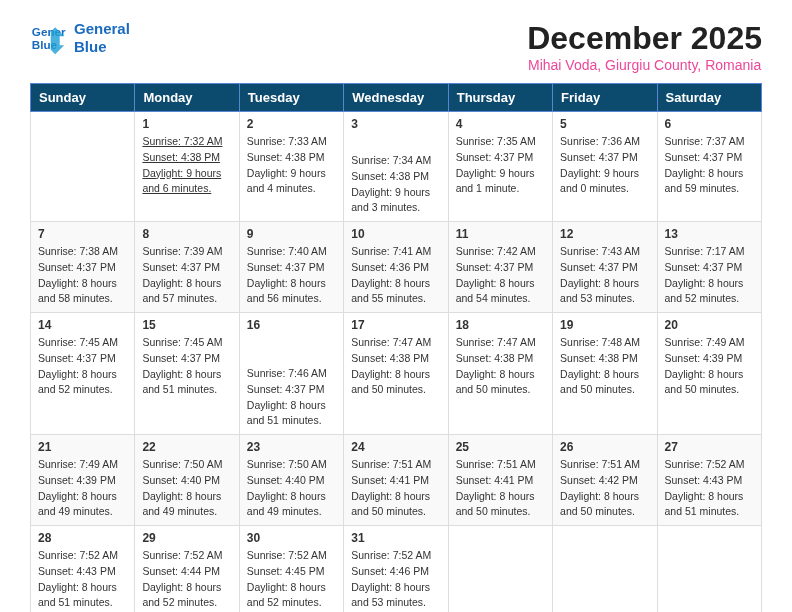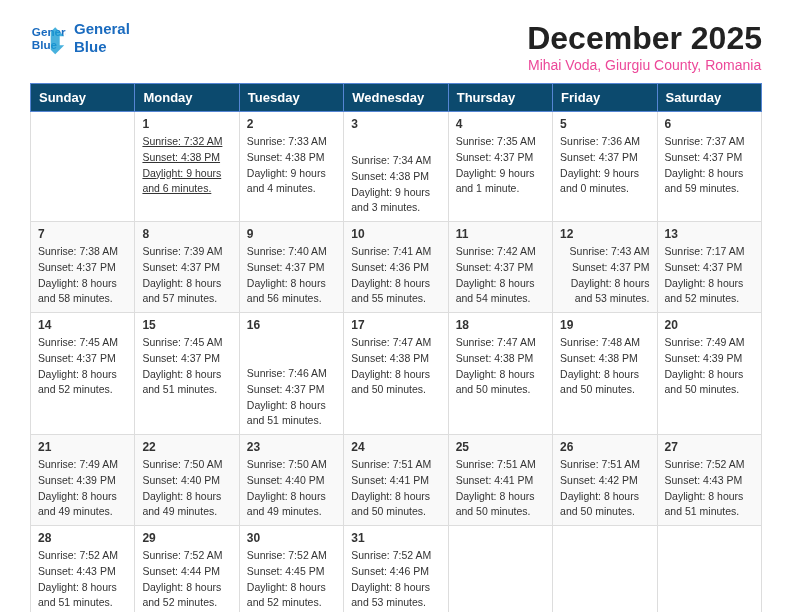--- a/index.html
+++ b/index.html
@@ -188,21 +188,21 @@
         </td>
         <td>
           <span class="day-number">11</span>
           <div class="day-info" style="white-space: pre-line;">Sunrise: 7:42 AM
 Sunset: 4:37 PM
 Daylight: 8 hours
 and 54 minutes.</div>
         </td>
         <td>
           <span class="day-number">12</span>
-          <div class="day-info" style="white-space: pre-line; text-align: right;">Sunrise: 7:43 AM
+          <div class="day-info" style="white-space: pre-line;">Sunrise: 7:43 AM
 Sunset: 4:37 PM
 Daylight: 8 hours
 and 53 minutes.</div>
         </td>
         <td>
           <span class="day-number">13</span>
           <div class="day-info" style="white-space: pre-line;">Sunrise: 7:17 AM
 Sunset: 4:37 PM
 Daylight: 8 hours
 and 52 minutes.</div>

